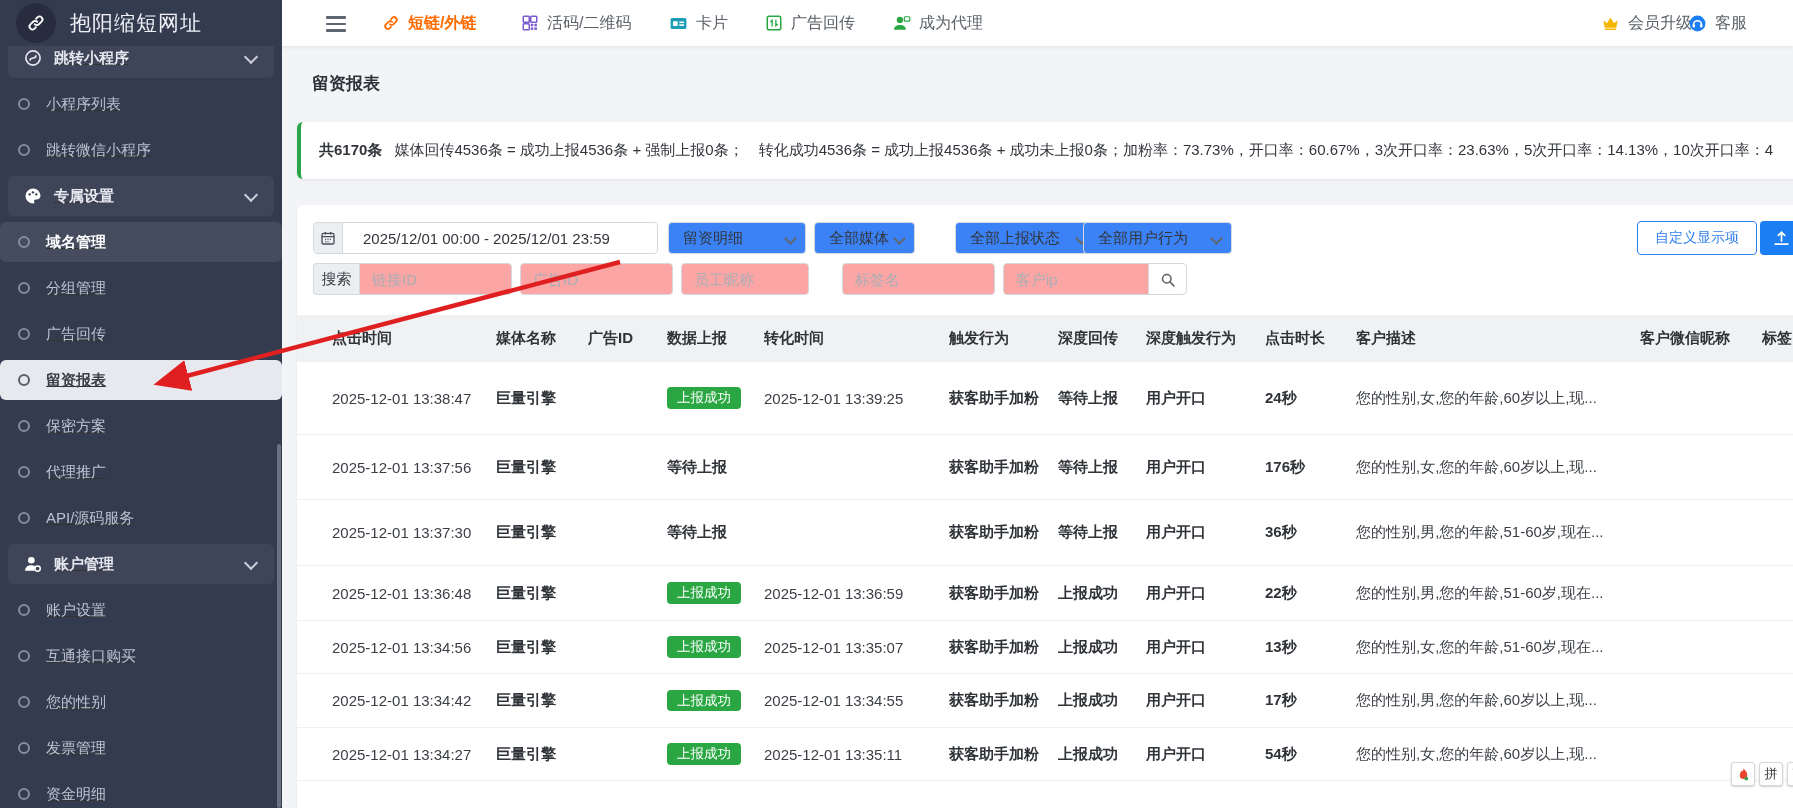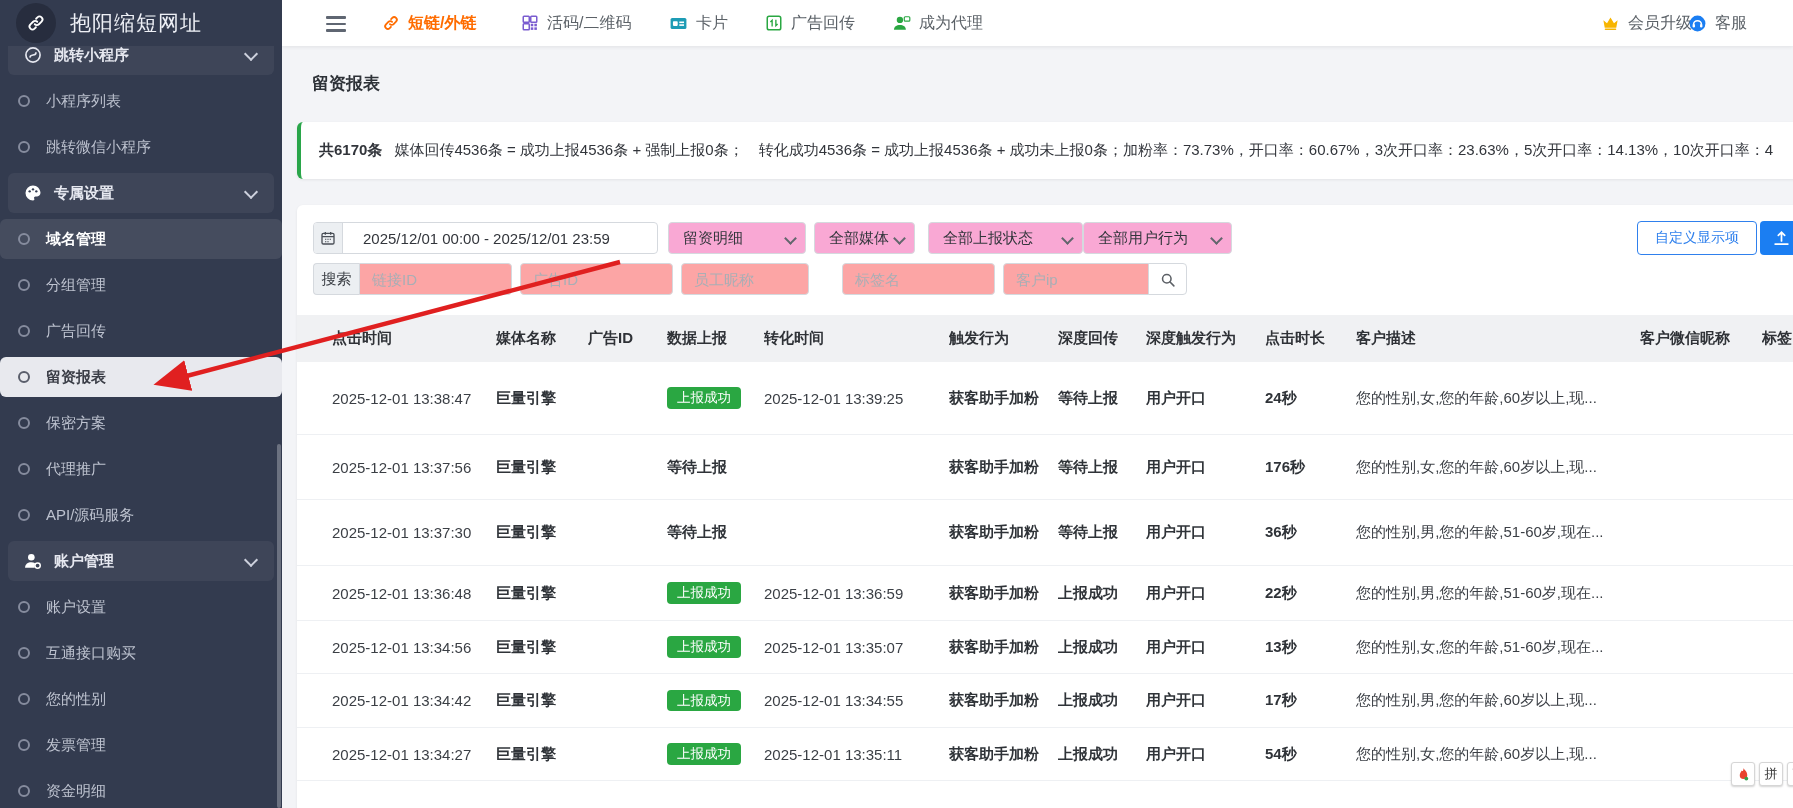--- a/index.html
+++ b/index.html
@@ -7,21 +7,21 @@
        font-family:"Liberation Sans","DejaVu Sans",sans-serif;color:#333;}
   svg{display:block;}
   
   .sidebar{position:absolute;left:0;top:0;width:282px;height:808px;background:#333b4f;z-index:5;}
   .side-logo{position:absolute;left:0;top:0;right:0;height:46px;background:#333b4f;z-index:3;
              display:flex;align-items:center;padding-left:16px;}
   .logo-badge{width:40px;height:40px;border-radius:50%;background:#272d3e;display:flex;
               align-items:center;justify-content:center;flex:0 0 auto;}
   .app-title{margin-left:14px;font-size:21px;color:#eef0f6;letter-spacing:1px;white-space:nowrap;}
   .side-menu{position:absolute;top:32px;left:0;right:0;}
-  .side-row{height:46px;display:flex;align-items:center;box-sizing:border-box;position:relative;}
+  .side-row{height:46px;display:flex;align-items:flex-end;box-sizing:border-box;position:relative;text-decoration:underline;}
   .side-group{padding:0 8px;}
   .side-group-inner{flex:1;height:40px;border-radius:6px;background:rgba(255,255,255,.055);
                     display:flex;align-items:center;position:relative;}
   .side-group-inner .gicon{margin-left:14px;width:22px;height:22px;display:flex;align-items:center;justify-content:center;}
   .side-group-inner .glabel{margin-left:10px;font-size:15px;font-weight:bold;color:#e6e8f0;}
   .side-chev{position:absolute;right:18px;top:14px;width:8px;height:8px;
              border-right:2px solid #cdd1dd;border-bottom:2px solid #cdd1dd;transform:rotate(45deg);}
   .side-item{padding:0 0;}
   .side-item-inner{flex:1;height:40px;border-radius:6px;display:flex;align-items:center;}
   .bullet{width:8px;height:8px;border:2px solid #868c9e;border-radius:50%;margin-left:18px;flex:0 0 auto;}
@@ -51,28 +51,28 @@
   .stats-total{font-weight:bold;margin-right:12px;}
   .main-card{position:absolute;left:297px;top:205px;width:1523px;height:647px;background:#fff;
              border-radius:6px;box-shadow:0 1px 3px rgba(0,0,0,.07);overflow:hidden;z-index:1;}
   
   .date-group{position:absolute;left:16px;top:17px;width:345px;height:32px;border:1px solid #d5d9de;
               border-radius:4px;display:flex;box-sizing:border-box;background:#fff;}
   .date-icon-box{width:28px;background:#eceff2;border-right:1px solid #d5d9de;display:flex;
                  align-items:center;justify-content:center;border-radius:3px 0 0 3px;}
   .date-input{flex:1;border:none;outline:none;padding:0 0 0 20px;font-size:15px;color:#33363c;
               font-family:inherit;background:transparent;}
-  .sel{position:absolute;top:17px;height:32px;border:1px solid #d5d9de;border-radius:4px;background:#f9a8d4;
+  .sel{position:absolute;top:17px;height:32px;border:1px solid #d5d9de;border-radius:4px;background:#3b82f6;
        display:flex;align-items:center;padding:0 26px 0 14px;font-size:15px;color:#33363c;
        box-sizing:border-box;cursor:pointer;white-space:nowrap;}
   .sel .chev{position:absolute;right:10px;top:11px;width:7px;height:7px;
              border-right:2px solid #62666d;border-bottom:2px solid #62666d;transform:rotate(45deg);}
   .sel-1{left:371px;width:138px;}
   .sel-2{left:517px;width:101px;}
-  .sel-3{left:631px;width:155px;}
+  .sel-3{left:658px;width:142px;}
   .sel-4{left:786px;width:149px;}
   .btn-customize{position:absolute;left:1340px;top:16px;height:34px;padding:0 17px;background:#fff;
                  border:1px solid #2f80ed;color:#2f80ed;border-radius:4px;font-size:14px;
                  display:flex;align-items:center;box-sizing:border-box;cursor:pointer;white-space:nowrap;}
   .btn-export{position:absolute;left:1463px;top:16px;height:34px;width:92px;background:#1b7ef2;
               border-radius:4px;display:flex;align-items:center;padding-left:12px;box-sizing:border-box;cursor:pointer;}
   
   .search-label{position:absolute;left:16px;top:58px;width:46px;height:32px;background:#eceff2;
                 border:1px solid #d5d9de;border-right:none;border-radius:4px 0 0 4px;display:flex;
                 align-items:center;justify-content:center;font-size:15px;color:#3c4046;box-sizing:border-box;}

